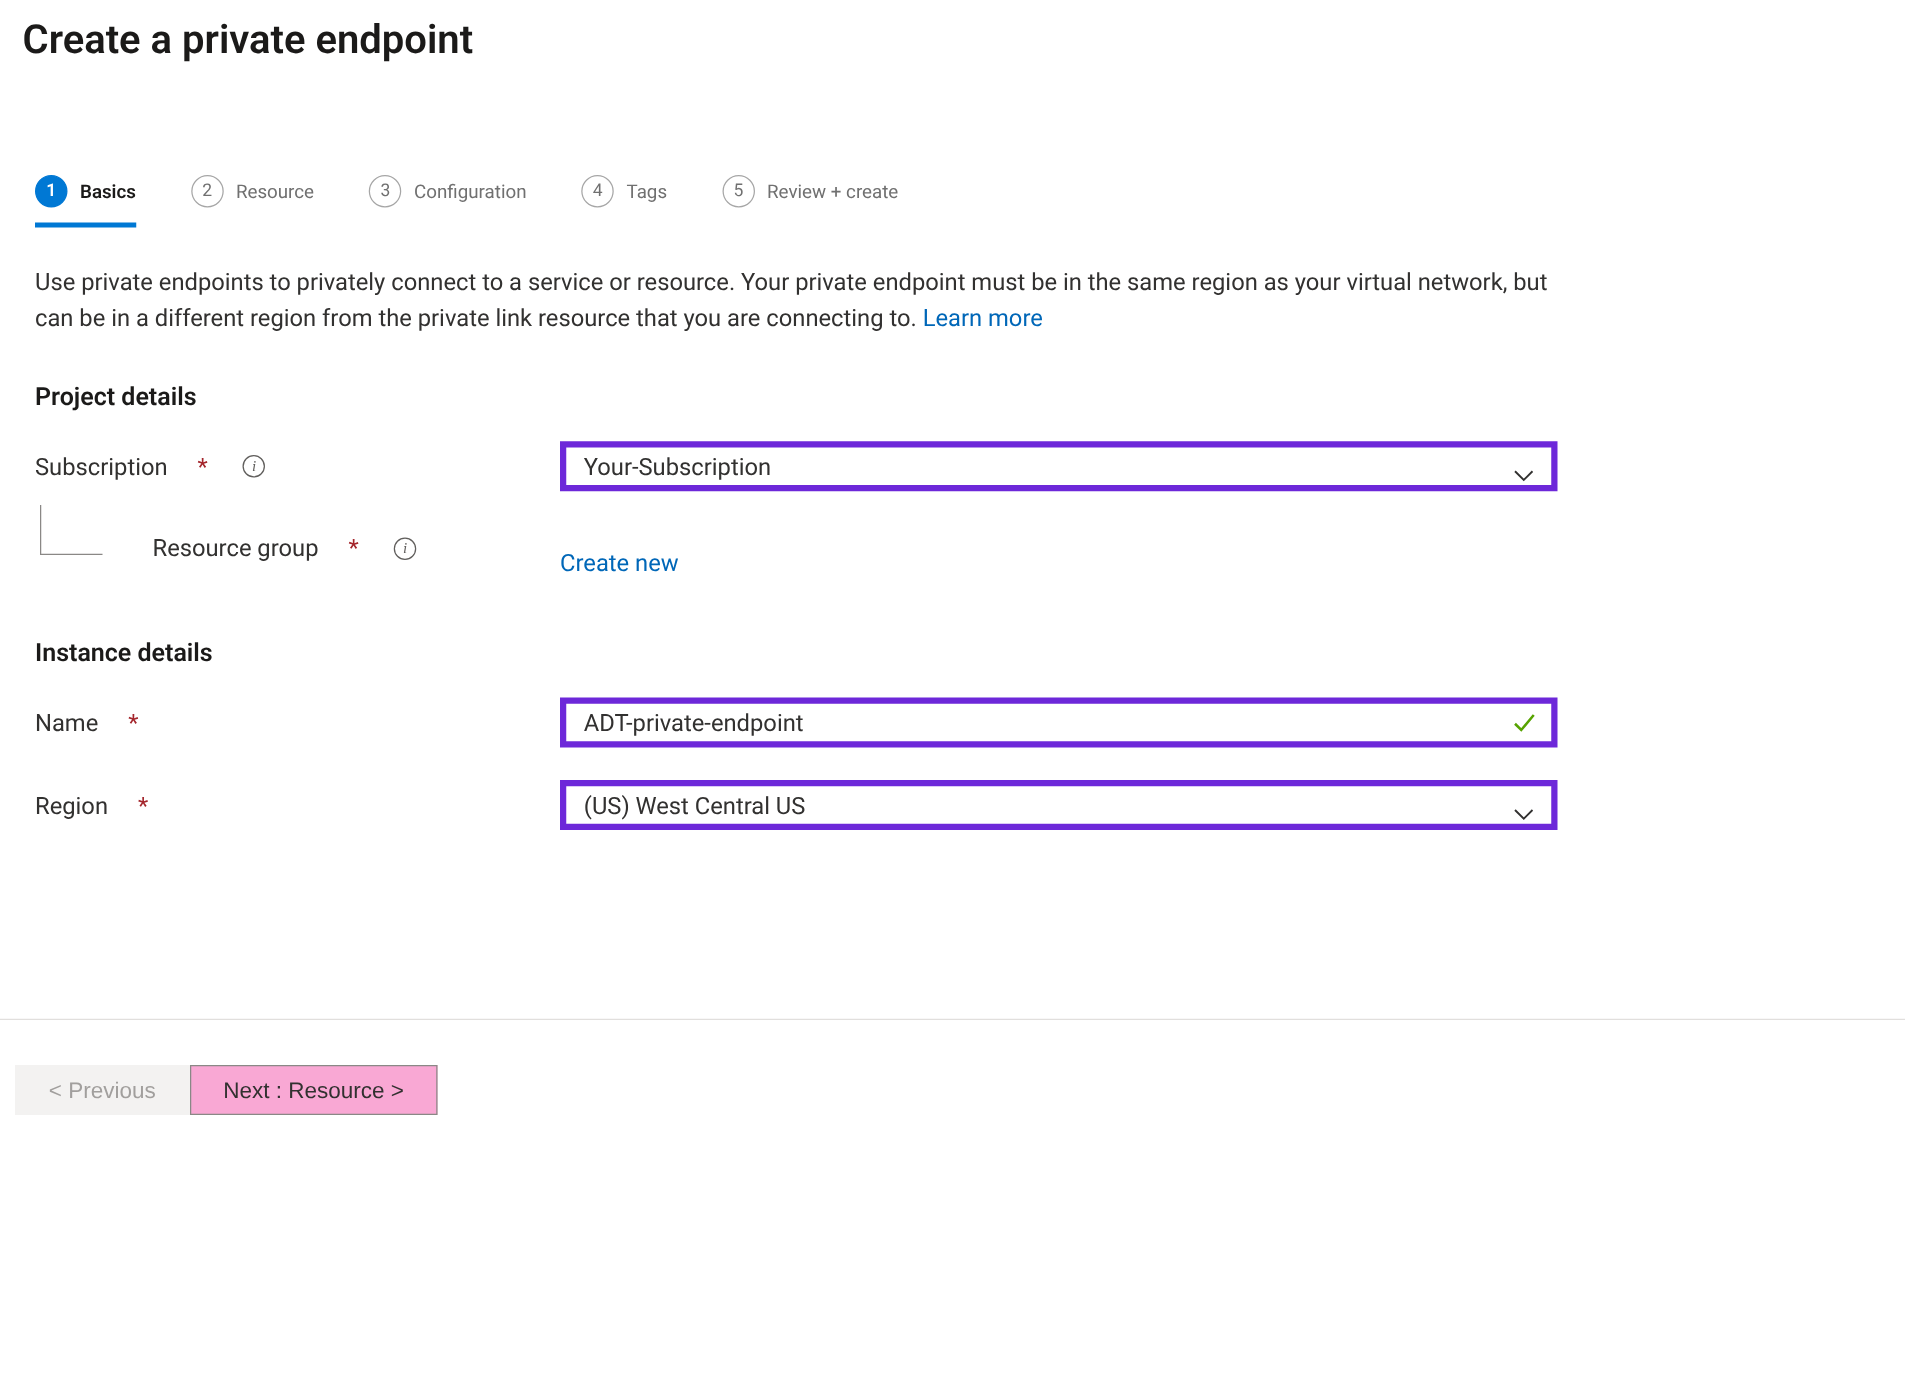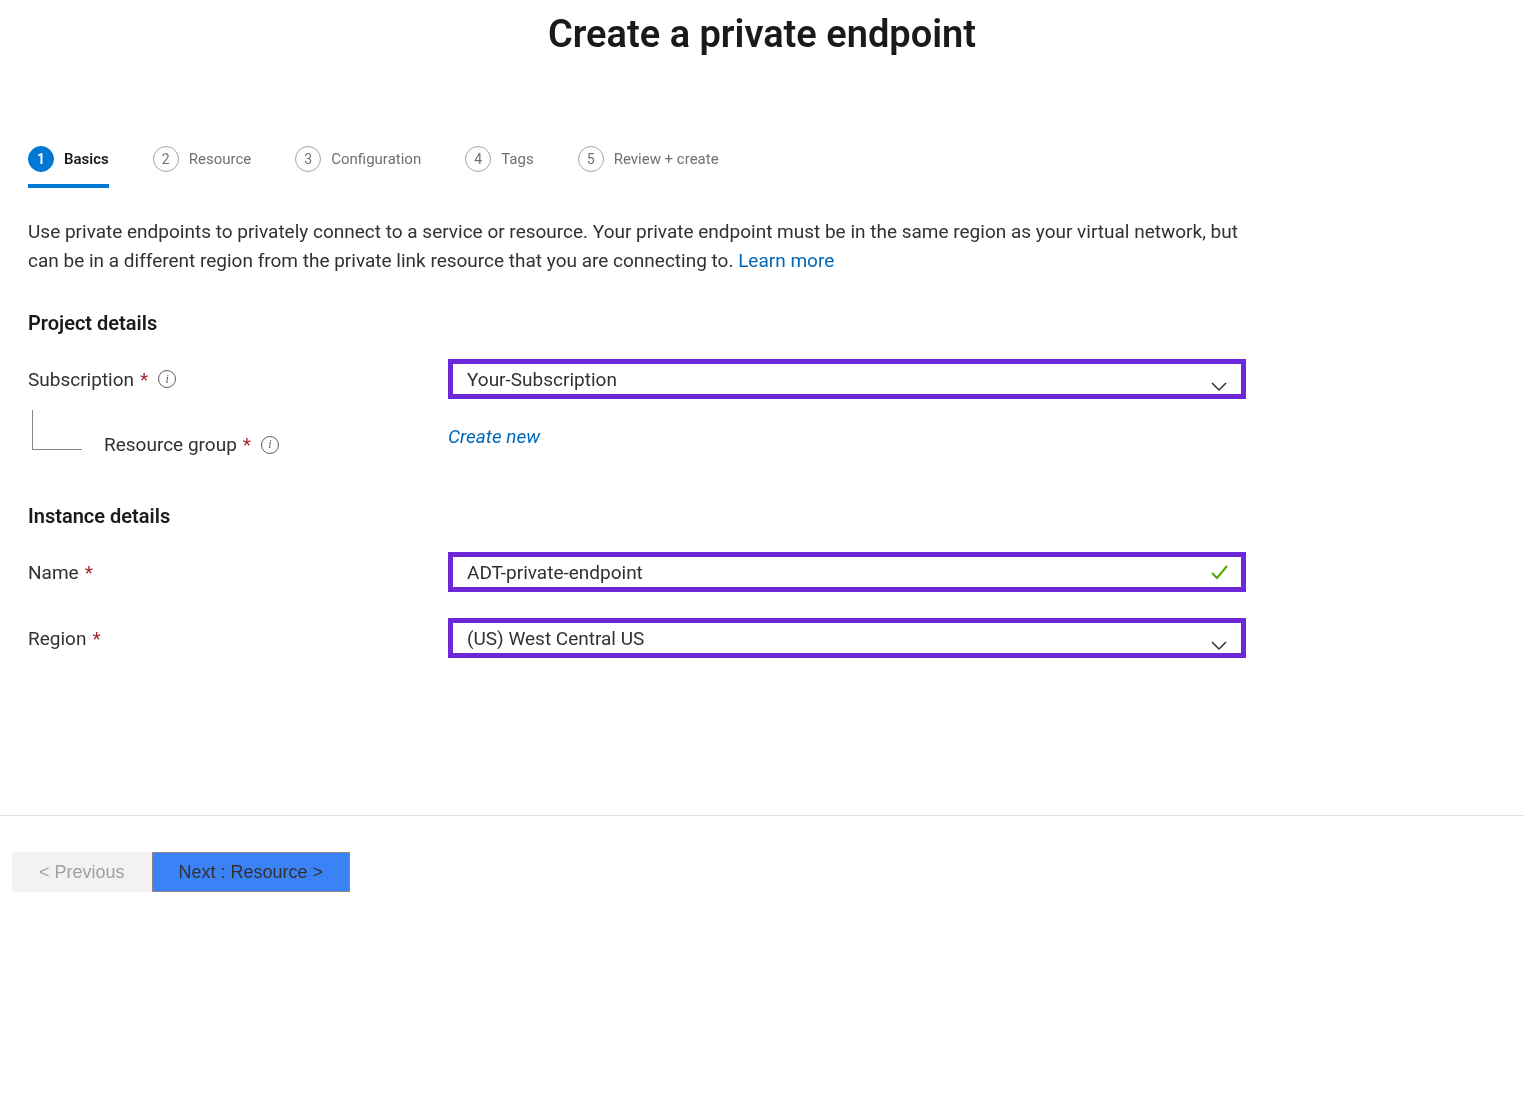--- a/index.html
+++ b/index.html
@@ -10,25 +10,24 @@
     body {
       font-family: "Segoe UI", -apple-system, BlinkMacSystemFont, Roboto, "Helvetica Neue", sans-serif;
       font-size: 18px;
       color: #323130;
       background: #ffffff;
       width: 1524px;
       height: 1098px;
       position: relative;
     }
     .page-title {
-      font-size: 38px;
+      font-size: 32px;
       font-weight: 600;
       color: #1b1a19;
       padding: 12px 18px 0 18px;
-      text-align: center;
     }
     .content {
       padding: 0 28px;
     }
     .tabs {
       display: flex;
       gap: 44px;
       margin-top: 90px;
       margin-bottom: 30px;
       align-items: center;
@@ -89,21 +88,21 @@
     }
     .form-row {
       display: flex;
       align-items: center;
       margin-bottom: 26px;
     }
     .label-col {
       width: 420px;
       display: flex;
       align-items: center;
-      gap: 4px;
+      gap: 22px;
       font-size: 19px;
       color: #323130;
     }
     .label-col .indent-line {
       display: inline-block;
       width: 50px;
       height: 40px;
       border-left: 1px solid #8a8886;
       border-bottom: 1px solid #8a8886;
       margin-right: 18px;
@@ -170,41 +169,40 @@
     .check-icon svg {
       stroke: #57a300;
       stroke-width: 2;
       fill: none;
     }
     .create-new-link {
       color: #0067b8;
       font-size: 19px;
       text-decoration: none;
       display: inline-block;
-      margin-top: 0;
-      font-style: italic;
+      margin-top: 20px;
     }
     .instance-section {
       margin-top: 48px;
     }
     .footer {
       position: absolute;
       bottom: 0;
       left: 0;
       right: 0;
       border-top: 1px solid #e1dfdd;
       padding: 36px 12px 206px 12px;
       display: flex;
     }
     .btn {
       height: 40px;
       padding: 0 26px;
       font-size: 18px;
       border: 1px solid #8a8886;
-      background: #3b82f6;
+      background: #f9a8d4;
       cursor: pointer;
       display: inline-flex;
       align-items: center;
       color: #323130;
     }
     .btn.disabled {
       background: #f3f2f1;
       border-color: #f3f2f1;
       color: #a19f9d;
       cursor: not-allowed;

